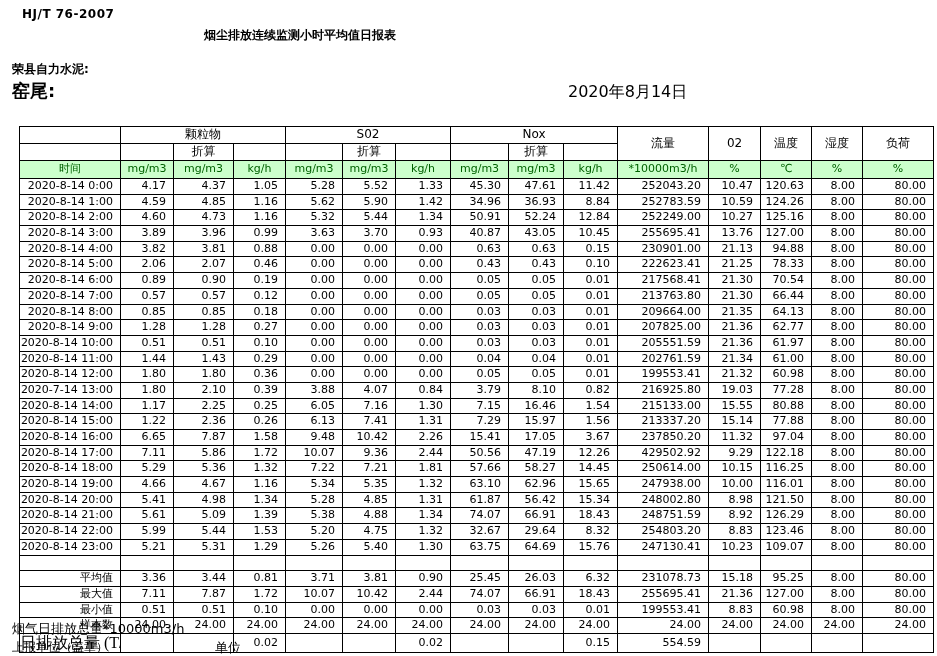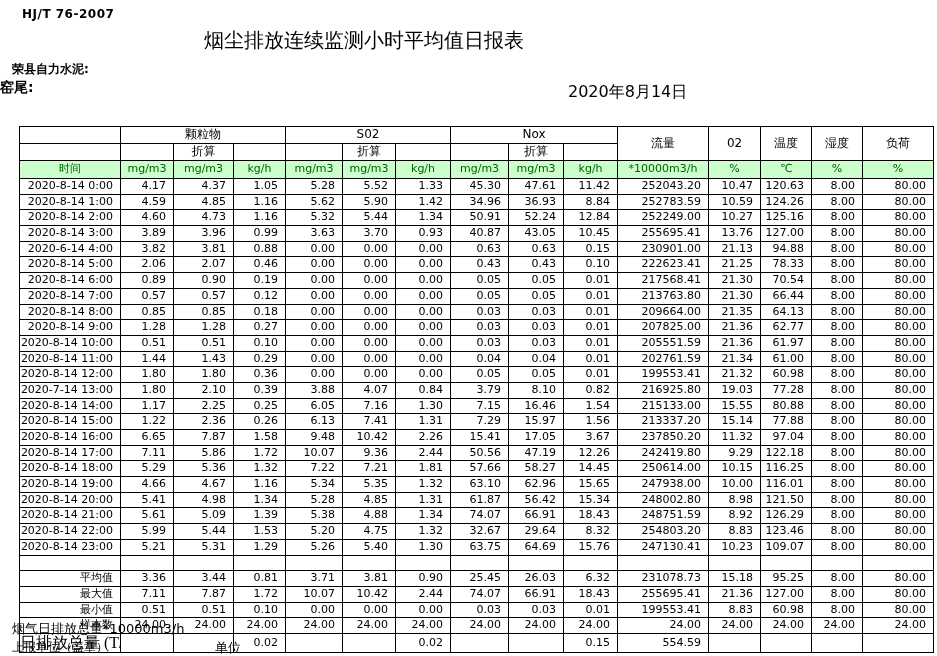--- a/index.html
+++ b/index.html
@@ -4,23 +4,23 @@
 <style>
   html,body { margin:0; padding:0; }
   body {
     width:937px; height:656px; position:relative;
     background:#ffffff; color:#000;
     font-family:"DejaVu Sans","Liberation Sans",sans-serif;
     overflow:hidden;
   }
   .abs { position:absolute; white-space:nowrap; }
   #std   { left:22px;  top:7px;  font-size:12px; font-weight:bold; letter-spacing:0.5px; }
-  #title { left:204px; top:27px; font-size:20px; font-weight:normal; }
+  #title { left:204px; top:27px; font-size:12px; font-weight:bold; }
   #company  { left:12px; top:61px; font-size:12px; font-weight:bold; }
-  #location { left:0; top:79px; font-size:14px; font-weight:bold; }
+  #location { left:12px; top:79px; font-size:18px; font-weight:bold; }
   #date  { left:568px; top:82px; font-size:16px; }
 
   table.report {
     position:absolute; left:19px; top:126px;
     width:914px; table-layout:fixed;
     border-collapse:collapse; font-size:11px;
   }
   table.report td {
     border:1px solid #000;
     padding:0 7px 0 0;
@@ -175,21 +175,21 @@
         <td>40.87</td>
         <td>43.05</td>
         <td>10.45</td>
         <td>255695.41</td>
         <td>13.76</td>
         <td>127.00</td>
         <td>8.00</td>
         <td>80.00</td>
       </tr>
       <tr>
-        <td class="c-time">2020-6-14 4:00</td>
+        <td class="c-time">2020-8-14 4:00</td>
         <td>3.82</td>
         <td>3.81</td>
         <td>0.88</td>
         <td>0.00</td>
         <td>0.00</td>
         <td>0.00</td>
         <td>0.63</td>
         <td>0.63</td>
         <td>0.15</td>
         <td>230901.00</td>
@@ -406,21 +406,21 @@
         <td class="c-time">2020-8-14 17:00</td>
         <td>7.11</td>
         <td>5.86</td>
         <td>1.72</td>
         <td>10.07</td>
         <td>9.36</td>
         <td>2.44</td>
         <td>50.56</td>
         <td>47.19</td>
         <td>12.26</td>
-        <td>242419.80</td>
+        <td>429502.92</td>
         <td>9.29</td>
         <td>122.18</td>
         <td>8.00</td>
         <td>80.00</td>
       </tr>
       <tr>
         <td class="c-time">2020-8-14 18:00</td>
         <td>5.29</td>
         <td>5.36</td>
         <td>1.32</td>

